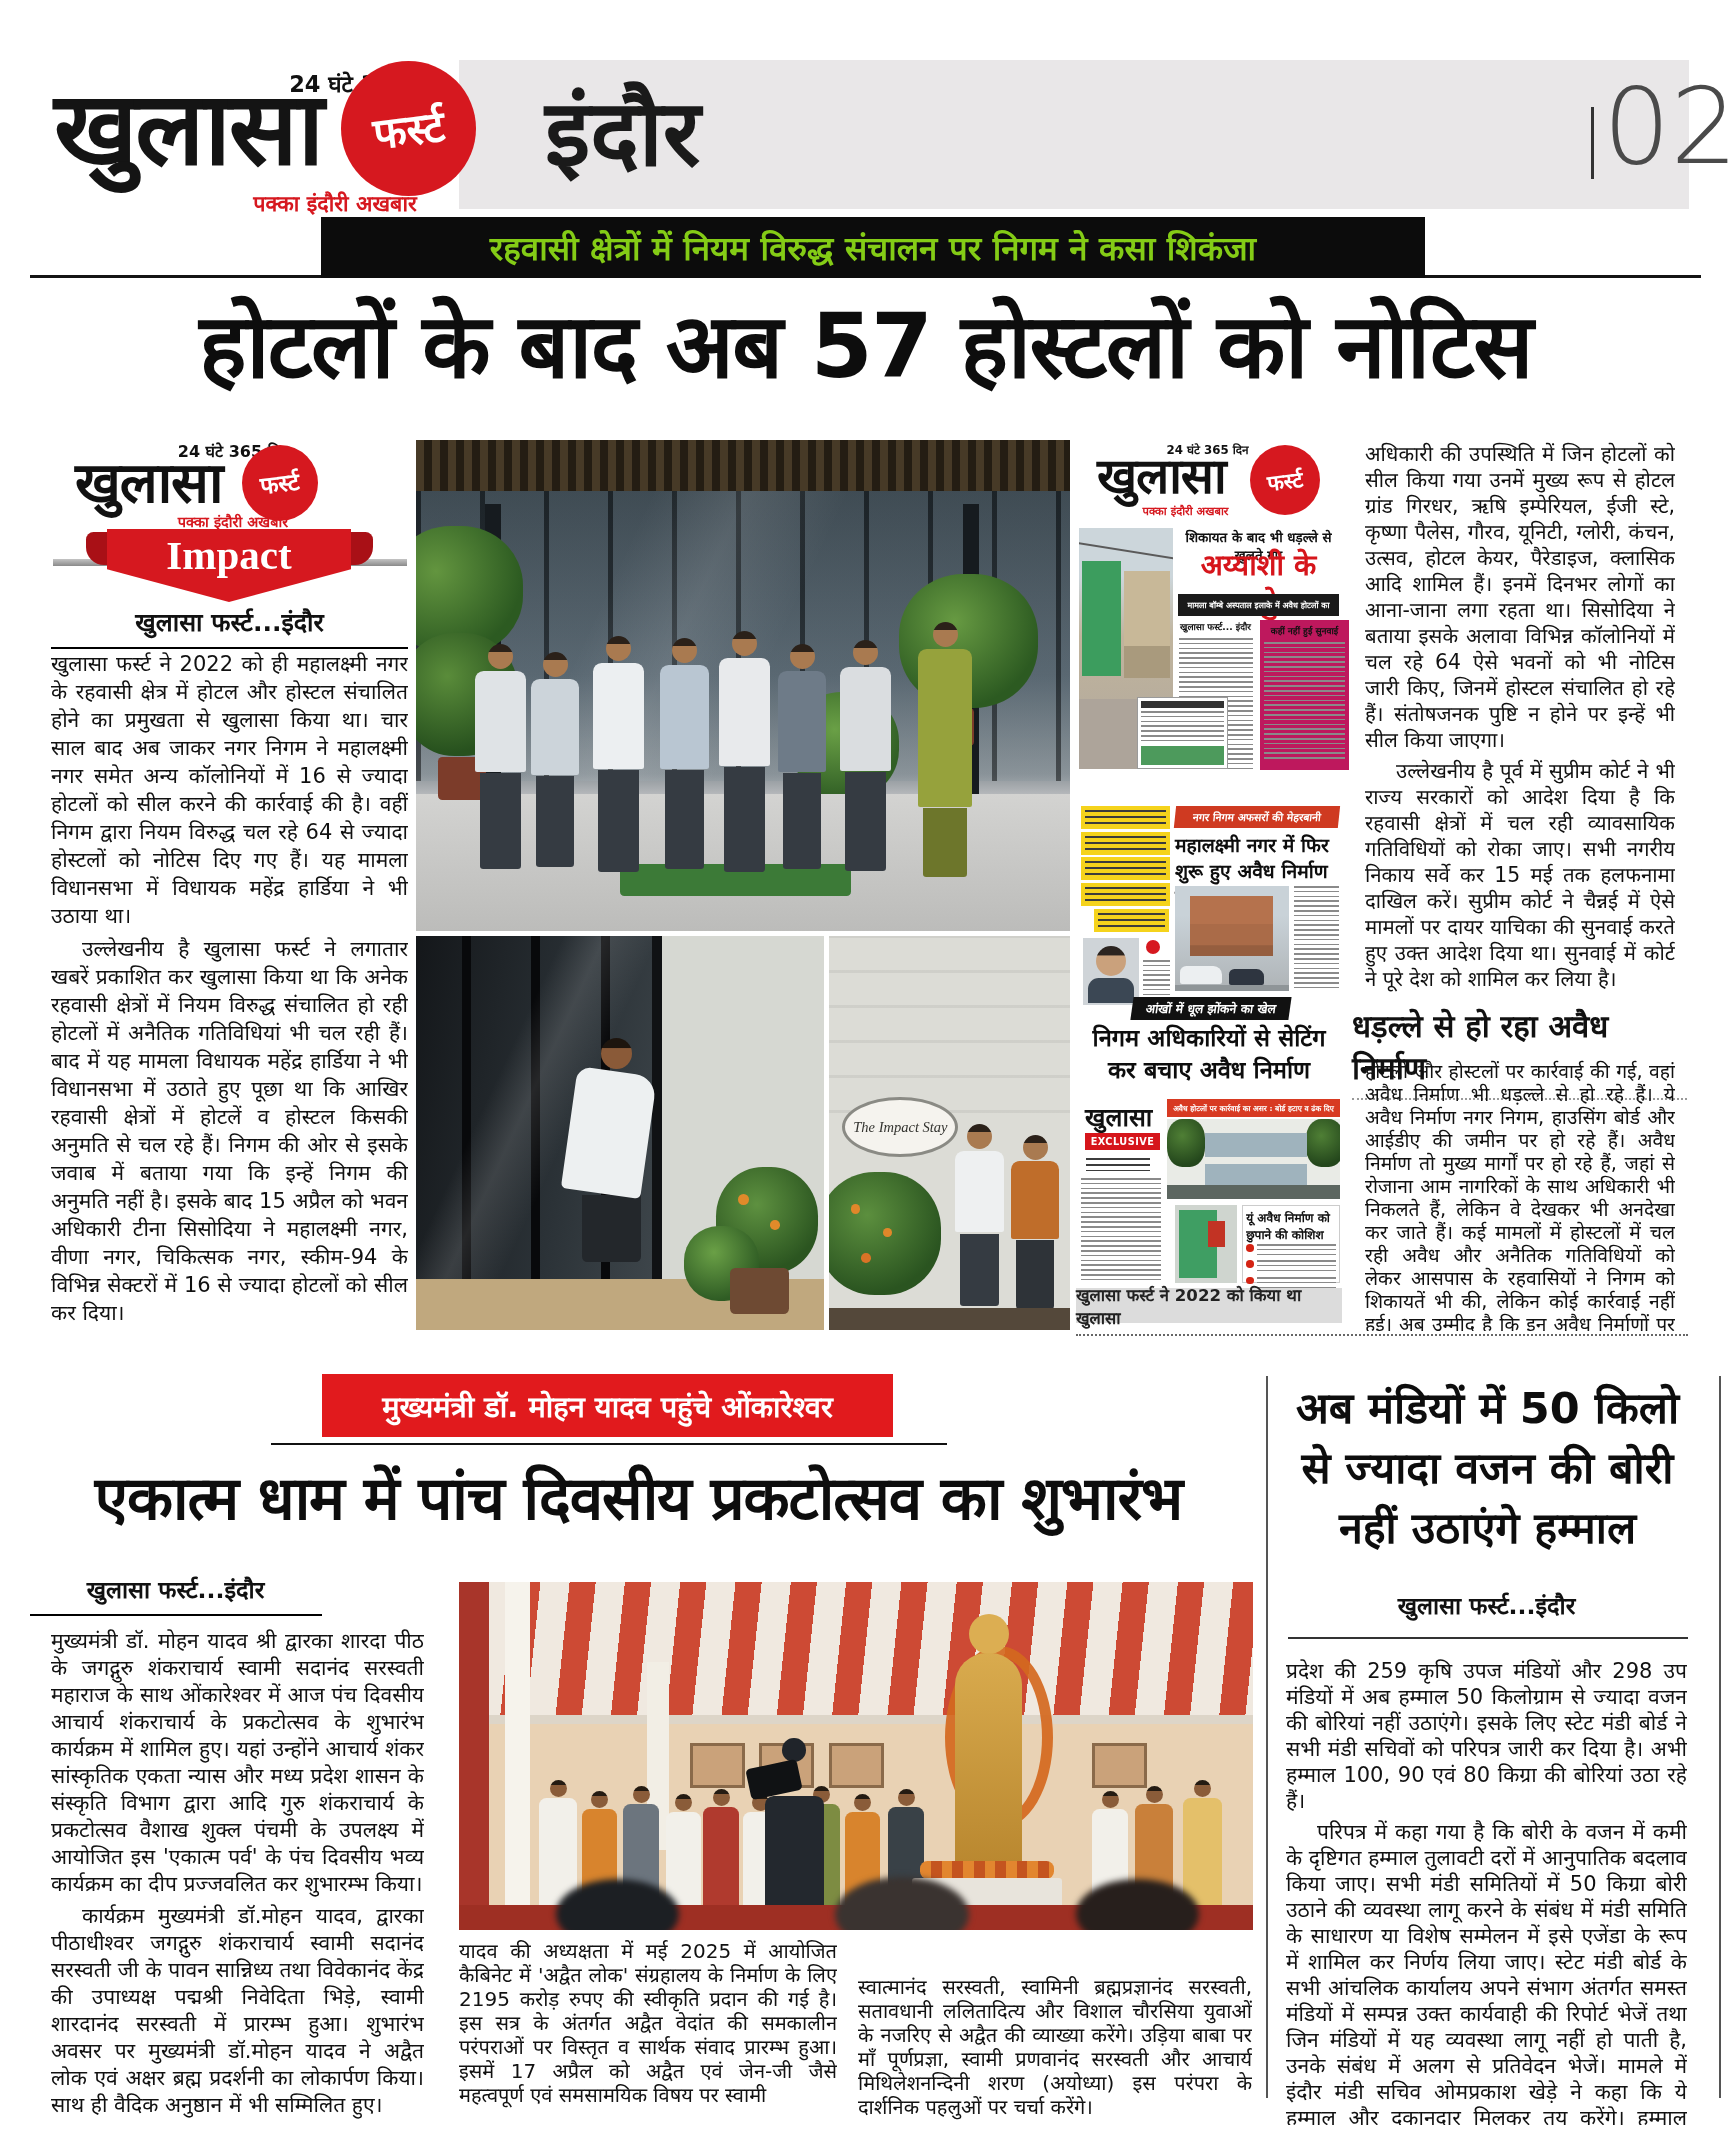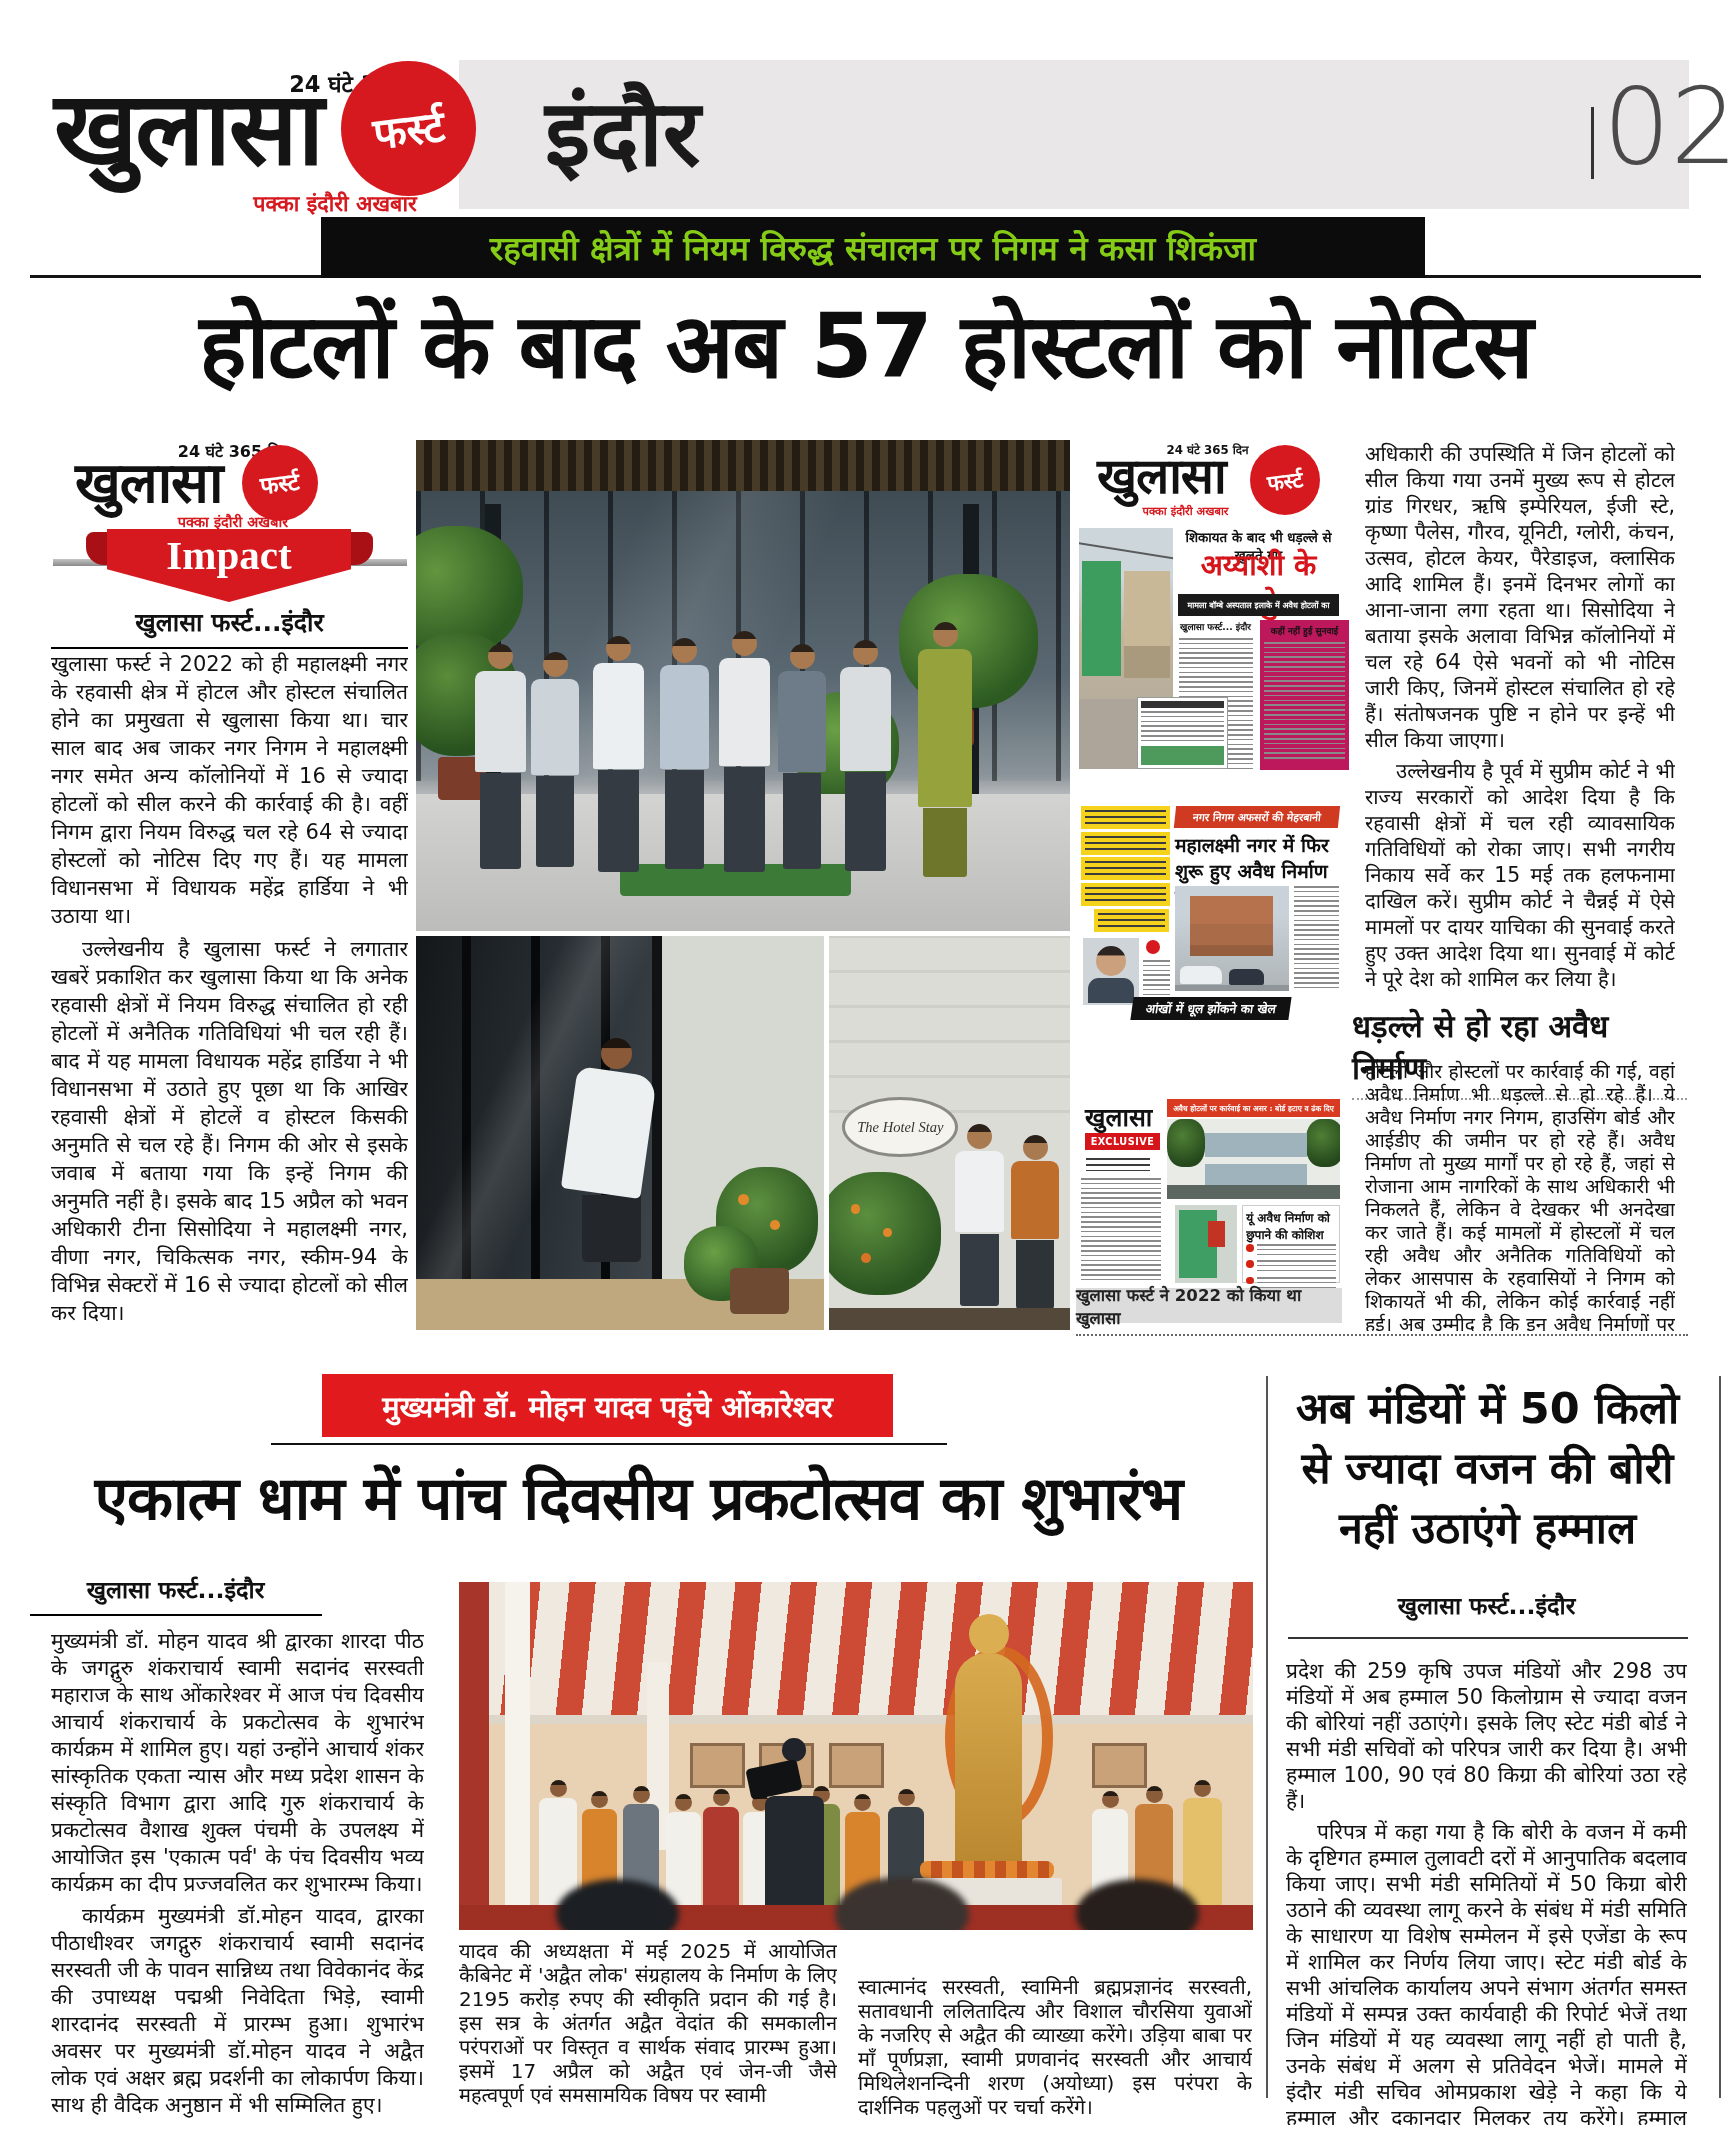--- a/index.html
+++ b/index.html
@@ -154,21 +154,21 @@
     <div class="a" style="left:268px;top:290px;width:75px;height:75px;border-radius:46%;background:radial-gradient(circle at 40% 35%,#6aa046,#2f5c24 72%)"></div>
     <div class="a" style="left:322px;top:258px;width:10.7px;height:10.7px;border-radius:50%;background:#e08a2a"></div>
     <div class="a" style="left:354px;top:284px;width:9.7px;height:9.7px;border-radius:50%;background:#e08a2a"></div>
     <div class="a" style="left:314px;bottom:16px;width:59px;height:46px;background:#6e4a33;border-radius:5.4px"></div>
   </div>
 
   <div class="a" style="left:829px;top:936px;width:241px;height:394px;overflow:hidden;background:#dcdcd6">
     <div class="a" style="left:0;top:0;width:100%;height:45%;background:repeating-linear-gradient(0deg,rgba(0,0,0,.06) 0 3.2px,transparent 3.2px 35px)"></div>
     <div class="a" style="left:13.4px;top:161px;width:110px;height:54px;border:3.2px solid #8a8a84;border-radius:50%;background:#f5f3ee;
                 display:flex;align-items:center;justify-content:center">
-      <span class="serif" style="font-style:italic;font-size:14.5px;color:#33332f">The Hotel Stay</span>
+      <span class="serif" style="font-style:italic;font-size:14.5px;color:#33332f">The Impact Stay</span>
     </div>
     <div class="a" style="left:-10.7px;top:236px;width:123px;height:123px;border-radius:46%;background:radial-gradient(circle at 40% 35%,#5c8f3e,#2a5420 72%)"></div>
     <div class="a" style="left:21.5px;top:268px;width:9.7px;height:9.7px;border-radius:50%;background:#e0872a"></div>
     <div class="a" style="left:54px;top:292px;width:8.6px;height:8.6px;border-radius:50%;background:#e0872a"></div>
     <div class="a" style="left:32px;top:317px;width:9.7px;height:9.7px;border-radius:50%;background:#d97326"></div>
     <div class="a ppl" style="left:126px;bottom:24px;width:49px;height:182px">
         <div class="ph"></div>
         <div class="pt" style="background:#eef0f1"></div>
         <div class="pl"></div>
       </div>
@@ -244,20 +244,21 @@
          box-shadow:inset 0 -10.7px 0 rgba(0,0,0,.12), inset 0 -32px 0 rgba(0,0,0,.06)"></div>
     <div class="a" style="left:5.4px;bottom:7.5px;width:42px;height:18px;background:#eceff1;border-radius:6.4px 8.6px 2.1px 2.1px"></div>
     <div class="a" style="left:54px;bottom:6.4px;width:35px;height:16px;background:#2e3540;border-radius:5.4px 7.5px 2.1px 2.1px"></div>
     <div class="a" style="left:0;bottom:0;width:100%;height:6.4px;background:#8f9598"></div>
   </div>
   <div class="a fl" style="left:1294px;top:886px;width:45px;height:105px"></div>
 
   <div class="a" style="left:1132px;top:997px;width:158px;height:22.5px;background:#111;display:flex;align-items:center;justify-content:center;transform:skewX(-8deg)">
     <span class="bold" style="color:#fff;font-size:12.3px">आंखों में धूल झोंकने का खेल</span>
   </div>
+  <div class="a c blk" style="left:1079px;top:1023px;width:260px;font-size:23.6px;line-height:1.35;color:#0d0d0d">निगम अधिकारियों से सेटिंग कर बचाए अवैध निर्माण</div>
 
   <div class="a blk" style="left:1085px;top:1099px;font-size:25px">खुलासा</div>
   <div class="a" style="left:1085px;top:1133px;width:75px;height:17px;background:#d6151b;display:flex;align-items:center;justify-content:center">
     <span class="bold" style="color:#fff;font-size:9.7px;letter-spacing:0.5px">EXCLUSIVE</span>
   </div>
   <div class="a flb" style="left:1086px;top:1158px;width:64px;height:13px"></div>
   <div class="a fl" style="left:1081px;top:1178px;width:80px;height:105px"></div>
 
   <div class="a" style="left:1167px;top:1099px;width:173px;height:18px;background:#d83a22;display:flex;align-items:center;justify-content:center">
     <span class="bold" style="color:#fff;font-size:7.5px;white-space:nowrap">अवैध होटलों पर कार्रवाई का असर : बोर्ड हटाए व ढंक दिए</span>

